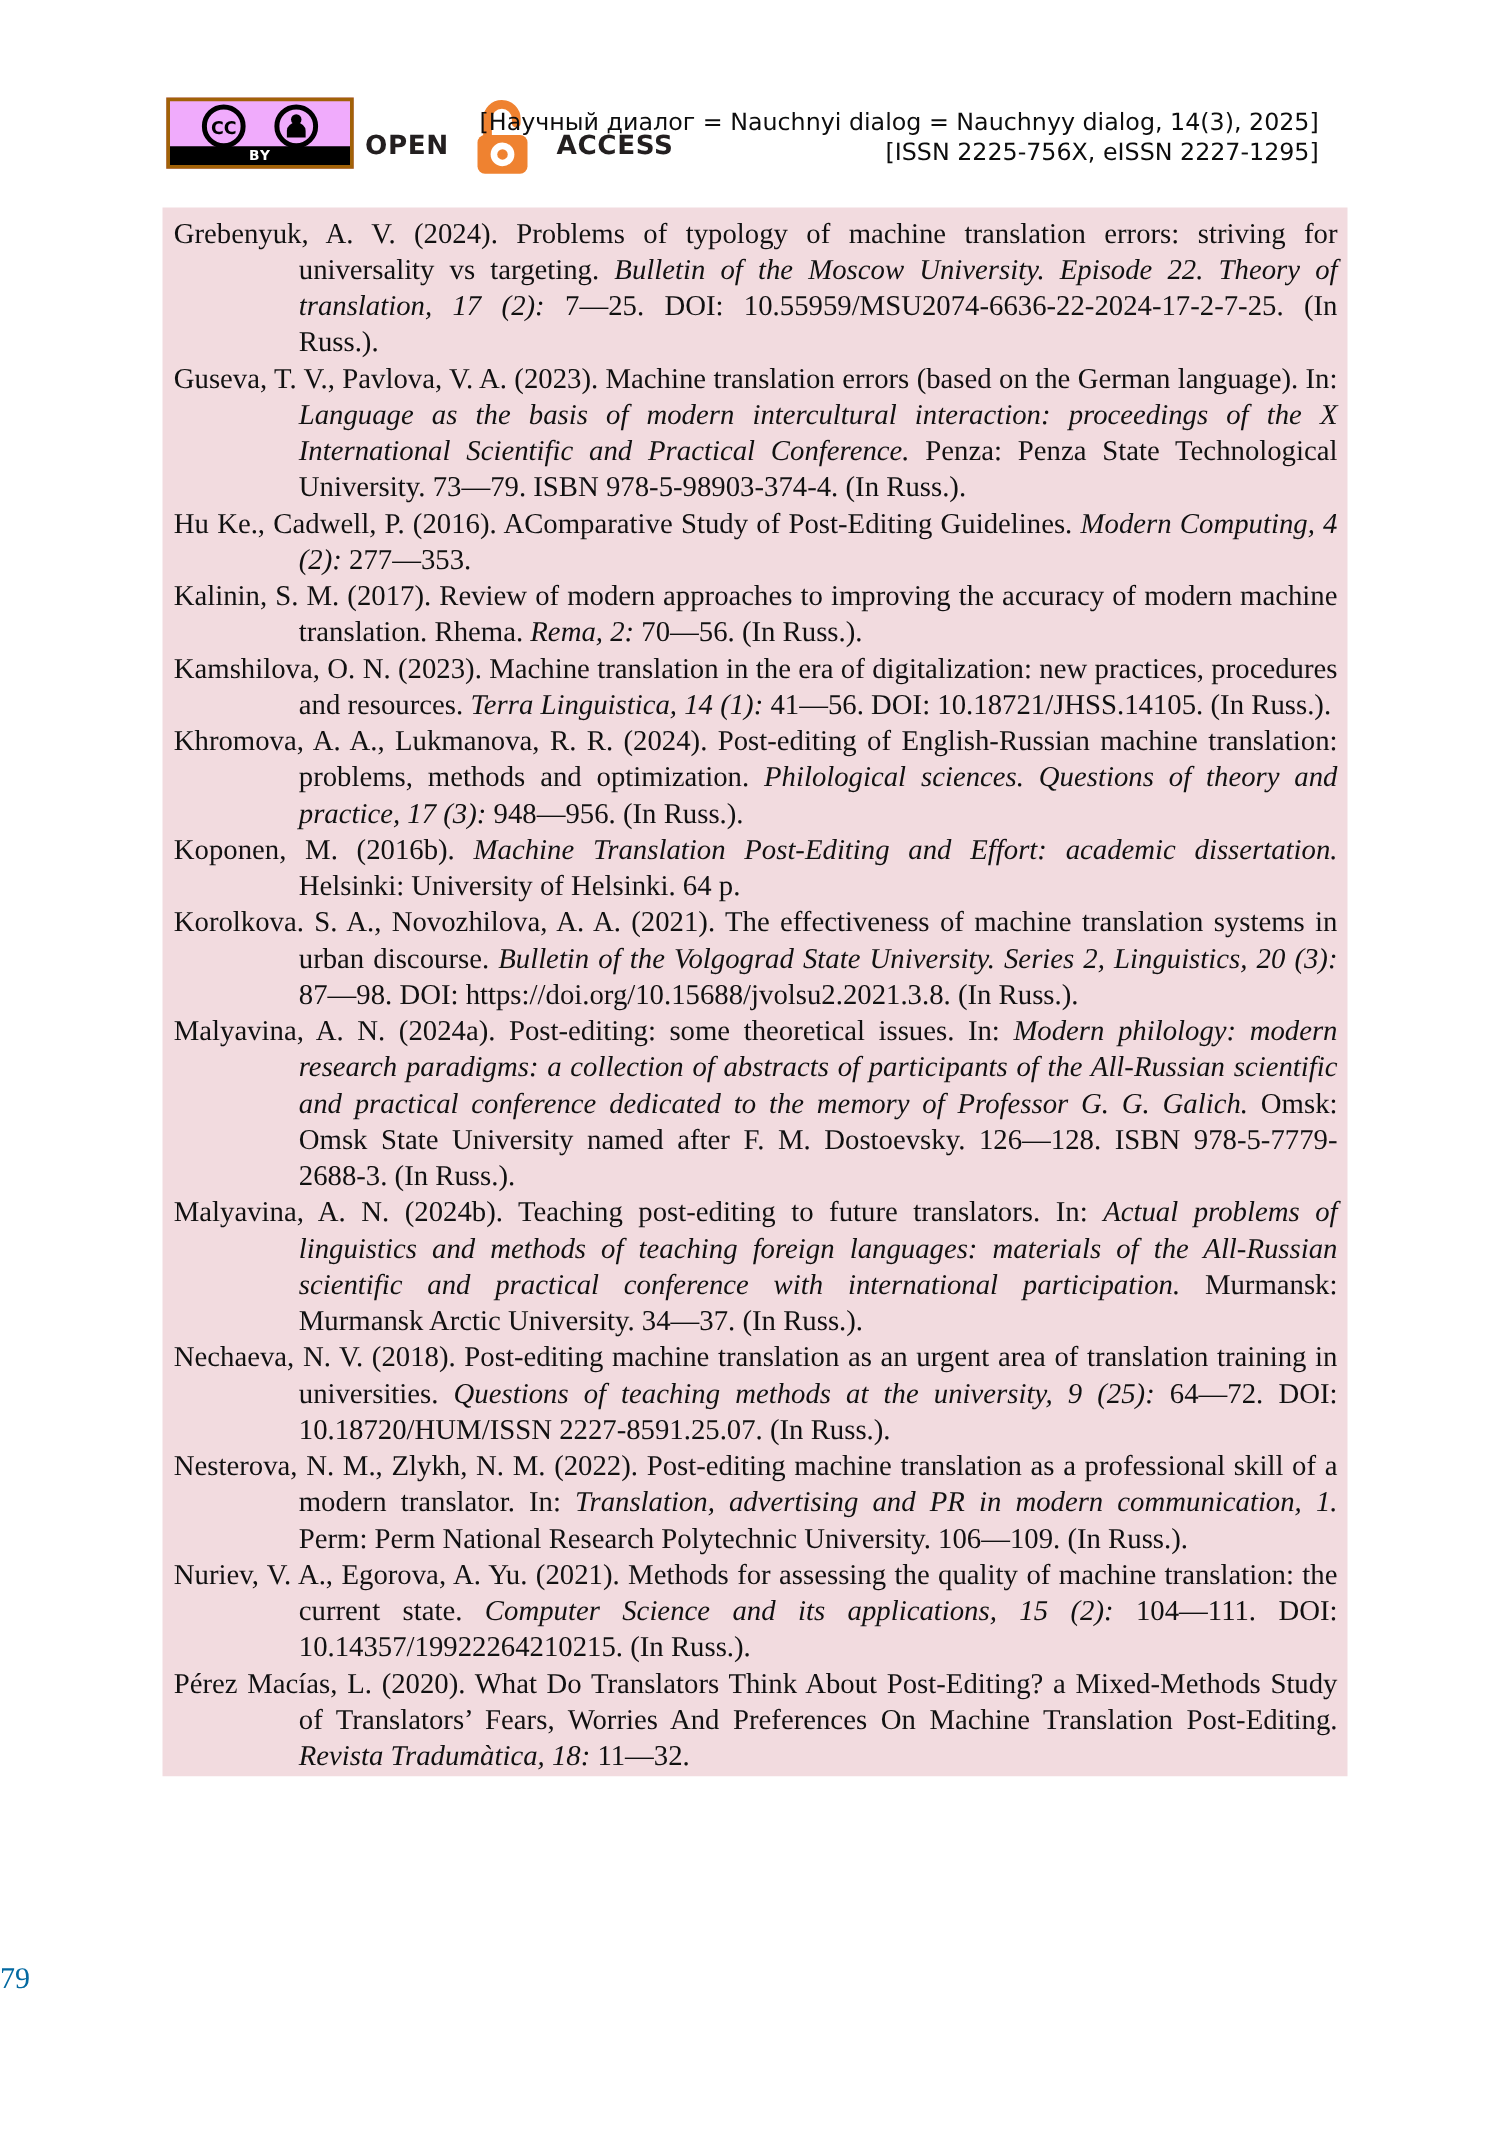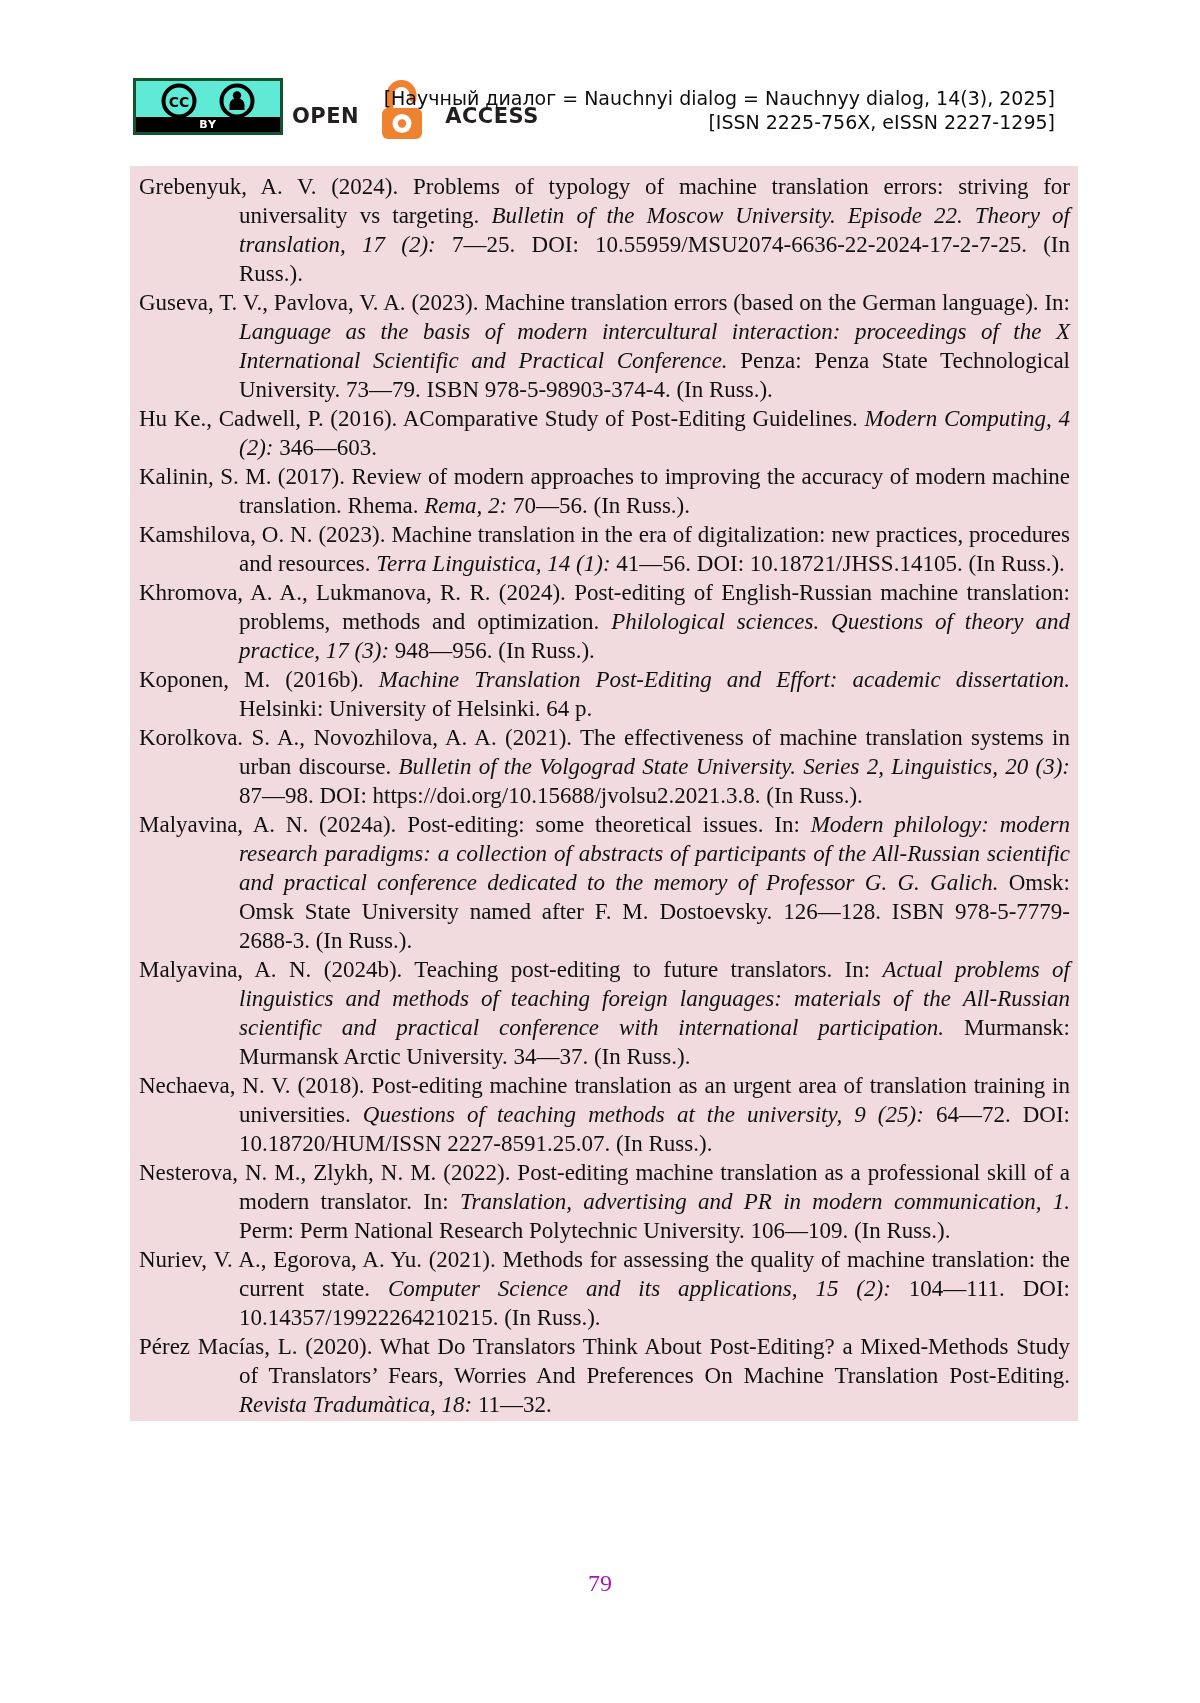--- a/index.html
+++ b/index.html
@@ -2,21 +2,21 @@
 <html><head>
 <meta charset="utf-8">
 <style>
   html,body{margin:0;padding:0;background:#ffffff;}
   .page{position:relative;width:1200px;height:1703px;background:#ffffff;overflow:hidden;
         font-family:"Liberation Serif",serif;color:#111;}
 
   
   .hdr{position:absolute;left:0;top:0;width:100%;height:150px;}
   .cc-badge{position:absolute;left:133px;top:78px;width:150px;height:57px;
-            background:#5eead4;border:3px solid #14532d;box-sizing:border-box;}
+            background:#f0abfc;border:3px solid #a16207;box-sizing:border-box;}
   .cc-icons{position:absolute;left:0;top:1px;width:100%;height:38px;
             display:flex;justify-content:center;align-items:center;gap:22px;}
   .cc-band{position:absolute;left:0;bottom:0;width:100%;height:15px;background:#000;
            display:flex;justify-content:center;align-items:center;}
   .cc-band span{color:#fff;font-family:"DejaVu Sans",sans-serif;font-weight:bold;
                 font-size:11px;line-height:11px;letter-spacing:1px;}
 
   .oa-logo{position:absolute;left:292px;top:76px;height:66px;
            display:flex;align-items:flex-end;gap:20px;}
   .oa-word{font-family:"DejaVu Sans",sans-serif;font-weight:bold;font-size:21px;
@@ -26,22 +26,22 @@
   .journal-info{position:absolute;right:145px;top:86px;text-align:right;
                 font-family:"DejaVu Sans",sans-serif;font-size:19px;line-height:24px;color:#0d0d0d;margin-left:13px;}
 
   
   .refs{position:absolute;left:130px;top:166px;width:948px;box-sizing:border-box;
         padding:6px 8px 2px 9px;}
   .ref{margin:0;font-size:23px;line-height:29px;text-align:justify;
        padding-left:100px;text-indent:-100px;}
 
   
-  .page-num{position:absolute;left:0;right:0;top:1570px;text-align:center;
-            font-size:24px;color:#a21caf;}
+  .page-num{position:absolute;left:0;right:0;top:1570px;text-align:left;
+            font-size:24px;color:#0369a1;}
 </style>
 </head>
 <body>
 
 <div class="page">
 
   <header class="hdr">
 
     <div class="cc-badge">
       <div class="cc-icons">
@@ -74,21 +74,21 @@
     <div class="journal-info">
       <div>[Научный диалог = Nauchnyi dialog = Nauchnyy dialog, 14(3), 2025]</div>
       <div>[ISSN 2225-756X, eISSN 2227-1295]</div>
     </div>
 
   </header>
 
   <main class="refs" id="refs" style="background: rgb(242, 219, 223);">
       <p class="ref"><span>Grebenyuk, A. V. (2024). Problems of typology of machine translation errors: striving for universality vs targeting. </span><i>Bulletin of the Moscow University. Episode 22. Theory of translation, 17 (2): </i><span>7—25. DOI: 10.55959/MSU2074-6636-22-2024-17-2-7-25. (In Russ.).</span></p>
       <p class="ref"><span>Guseva, T. V., Pavlova, V. A. (2023). Machine translation errors (based on the German language). In: </span><i>Language as the basis of modern intercultural interaction: proceedings of the X International Scientific and Practical Conference. </i><span>Penza: Penza State Technological University. 73—79. ISBN 978-5-98903-374-4. (In Russ.).</span></p>
-      <p class="ref"><span>Hu Ke., Cadwell, P. (2016). AComparative Study of Post-Editing Guidelines. </span><i>Modern Computing, 4 (2): </i><span>346—603.</span></p>
+      <p class="ref"><span>Hu Ke., Cadwell, P. (2016). AComparative Study of Post-Editing Guidelines. </span><i>Modern Computing, 4 (2): </i><span>277—353.</span></p>
       <p class="ref"><span>Kalinin, S. M. (2017). Review of modern approaches to improving the accuracy of modern machine translation. Rhema. </span><i>Rema, 2: </i><span>70—56. (In Russ.).</span></p>
       <p class="ref"><span>Kamshilova, O. N. (2023). Machine translation in the era of digitalization: new practices, procedures and resources. </span><i>Terra Linguistica, 14 (1): </i><span>41—56. DOI: 10.18721/JHSS.14105. (In Russ.).</span></p>
       <p class="ref"><span>Khromova, A. A., Lukmanova, R. R. (2024). Post-editing of English-Russian machine translation: problems, methods and optimization. </span><i>Philological sciences. Questions of theory and practice, 17 (3): </i><span>948—956. (In Russ.).</span></p>
       <p class="ref"><span>Koponen, M. (2016b). </span><i>Machine Translation Post-Editing and Effort: academic dissertation. </i><span>Helsinki: University of Helsinki. 64 p.</span></p>
       <p class="ref"><span>Korolkova. S. A., Novozhilova, A. A. (2021). The effectiveness of machine translation systems in urban discourse. </span><i>Bulletin of the Volgograd State University. Series 2, Linguistics, 20 (3): </i><span>87—98. DOI: https://doi.org/10.15688/jvolsu2.2021.3.8. (In Russ.).</span></p>
       <p class="ref"><span>Malyavina, A. N. (2024a). Post-editing: some theoretical issues. In: </span><i>Modern philology: modern research paradigms: a collection of abstracts of participants of the All-Russian scientific and practical conference dedicated to the memory of Professor G. G. Galich. </i><span>Omsk: Omsk State University named after F. M. Dostoevsky. 126—128. ISBN 978-5-7779-2688-3. (In Russ.).</span></p>
       <p class="ref"><span>Malyavina, A. N. (2024b). Teaching post-editing to future translators. In: </span><i>Actual problems of linguistics and methods of teaching foreign languages: materials of the All-Russian scientific and practical conference with international participation. </i><span>Murmansk: Murmansk Arctic University. 34—37. (In Russ.).</span></p>
       <p class="ref"><span>Nechaeva, N. V. (2018). Post-editing machine translation as an urgent area of translation training in universities. </span><i>Questions of teaching methods at the university, 9 (25): </i><span>64—72. DOI: 10.18720/HUM/ISSN 2227-8591.25.07. (In Russ.).</span></p>
       <p class="ref"><span>Nesterova, N. M., Zlykh, N. M. (2022). Post-editing machine translation as a professional skill of a modern translator. In: </span><i>Translation, advertising and PR in modern communication, 1. </i><span>Perm: Perm National Research Polytechnic University. 106—109. (In Russ.).</span></p>
       <p class="ref"><span>Nuriev, V. A., Egorova, A. Yu. (2021). Methods for assessing the quality of machine translation: the current state. </span><i>Computer Science and its applications, 15 (2): </i><span>104—111. DOI: 10.14357/19922264210215. (In Russ.).</span></p>

